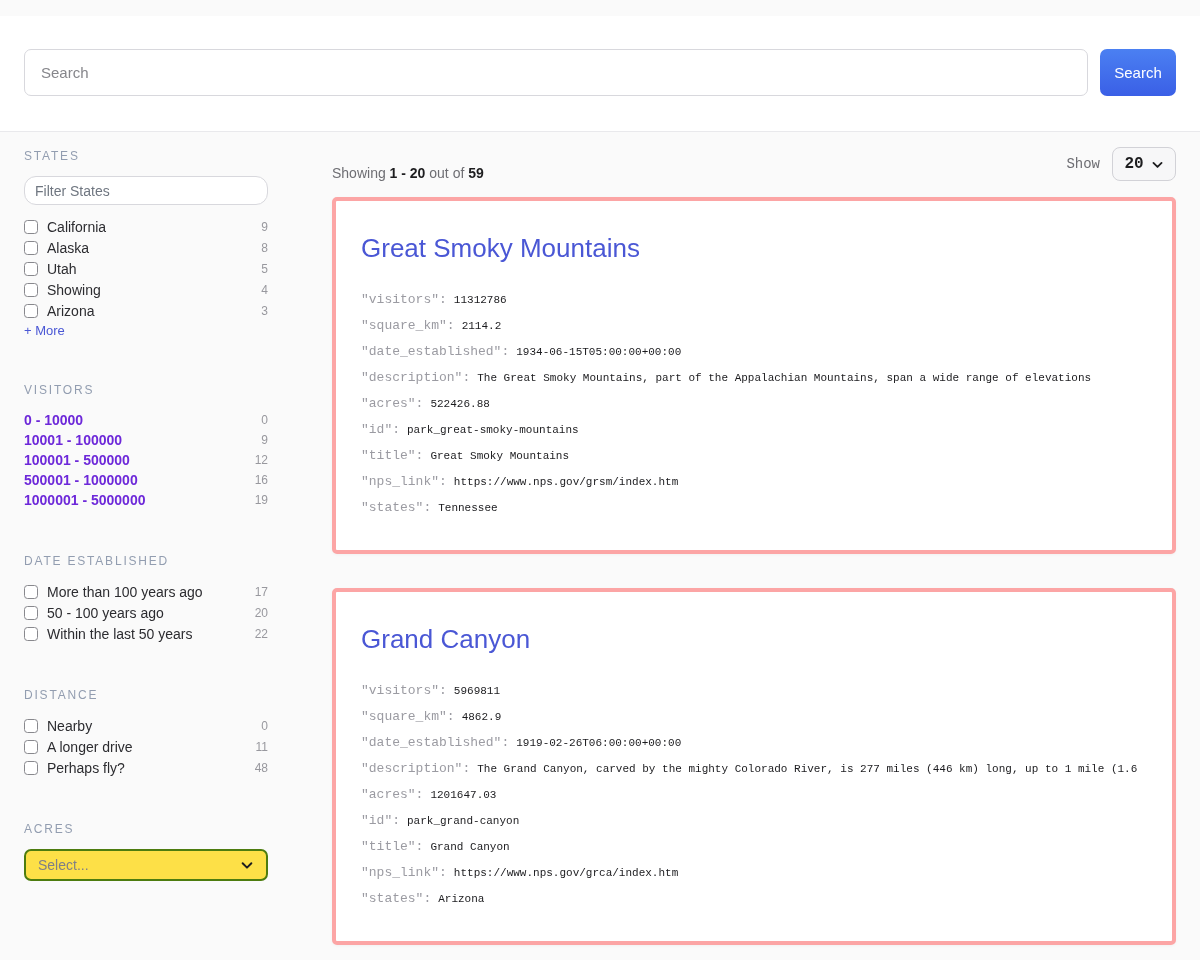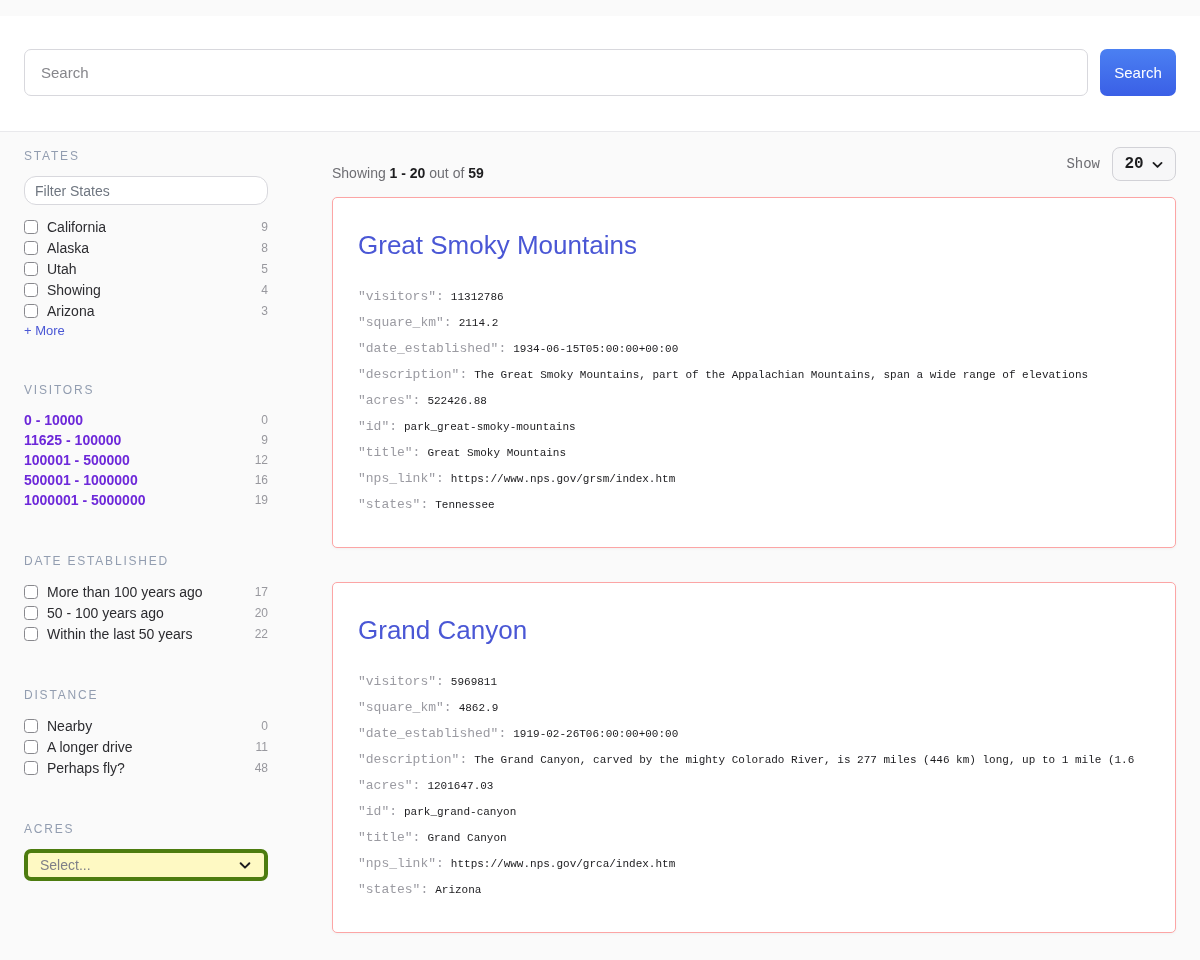--- a/index.html
+++ b/index.html
@@ -52,21 +52,21 @@
   }
   .facet-label{font-size:14px;color:#2c2c30;flex:1;}
   .facet-count{font-size:12px;color:#98989e;}
   .more-link{
     display:inline-block;margin-top:1px;font-size:13px;
     color:var(--accent);text-decoration:none;cursor:pointer;
   }
   .range-row{height:20px;display:flex;align-items:center;cursor:pointer;}
   .range-label{font-size:14px;font-weight:700;color:#6d28d9;flex:1;}
   .acres-select{
-    width:244px;height:32px;background:#fef9c3;border:4px solid #4d7c0f;
+    width:244px;height:32px;background:#fde047;border:2px solid #4d7c0f;
     border-radius:7px;display:flex;align-items:center;
     justify-content:space-between;padding:0 12px;cursor:pointer;
   }
   .acres-placeholder{font-size:14px;color:#7f7f87;}
   .chev{color:#1d1d1f;display:block;}
   
   .main{position:absolute;left:332px;top:147px;width:844px;}
   .results-bar{
     height:34px;display:flex;align-items:flex-end;
     justify-content:space-between;margin-bottom:16px;
@@ -74,21 +74,21 @@
   .results-info{font-size:14px;color:#6e6e73;}
   .results-info b{color:#1d1d1f;font-weight:700;}
   .show-group{display:flex;align-items:center;gap:12px;font-family:Liberation Mono, monospace;}
   .show-label{font-size:14px;color:#6e6e73;}
   .page-size-select{
     width:64px;height:34px;background:#f7f7f8;border:1px solid #d2d2d7;
     border-radius:8px;display:flex;align-items:center;justify-content:center;
     gap:7px;font-size:16px;font-weight:700;color:#1d1d1f;cursor:pointer;
   }
   .hit-card{
-    background:#fff;border:1px solid #fca5a5;border-radius:5px;
+    background:#fff;border:4px solid #fca5a5;border-radius:5px;
     box-shadow:0 1px 3px rgba(0,0,0,.04);
     padding:32px 25px 30px;margin-bottom:34px;
   }
   .hit-title{
     display:inline-block;font-size:26px;color:var(--accent);
     text-decoration:none;margin:0 0 22px;cursor:pointer;
   }
   .hit-field{line-height:24px;white-space:nowrap;overflow:hidden;}
   .hit-key{
     font-family:"Liberation Mono","DejaVu Sans Mono",monospace;
@@ -137,21 +137,21 @@
     <a class="more-link">+ More</a>
   </div>
 
   <div class="section">
     <h3 class="section-title">VISITORS</h3>
     <div class="range-row">
       <span class="range-label">0 - 10000</span>
       <span class="facet-count">0</span>
     </div>
     <div class="range-row">
-      <span class="range-label">11625 - 100000</span>
+      <span class="range-label">10001 - 100000</span>
       <span class="facet-count">9</span>
     </div>
     <div class="range-row">
       <span class="range-label">100001 - 500000</span>
       <span class="facet-count">12</span>
     </div>
     <div class="range-row">
       <span class="range-label">500001 - 1000000</span>
       <span class="facet-count">16</span>
     </div>

